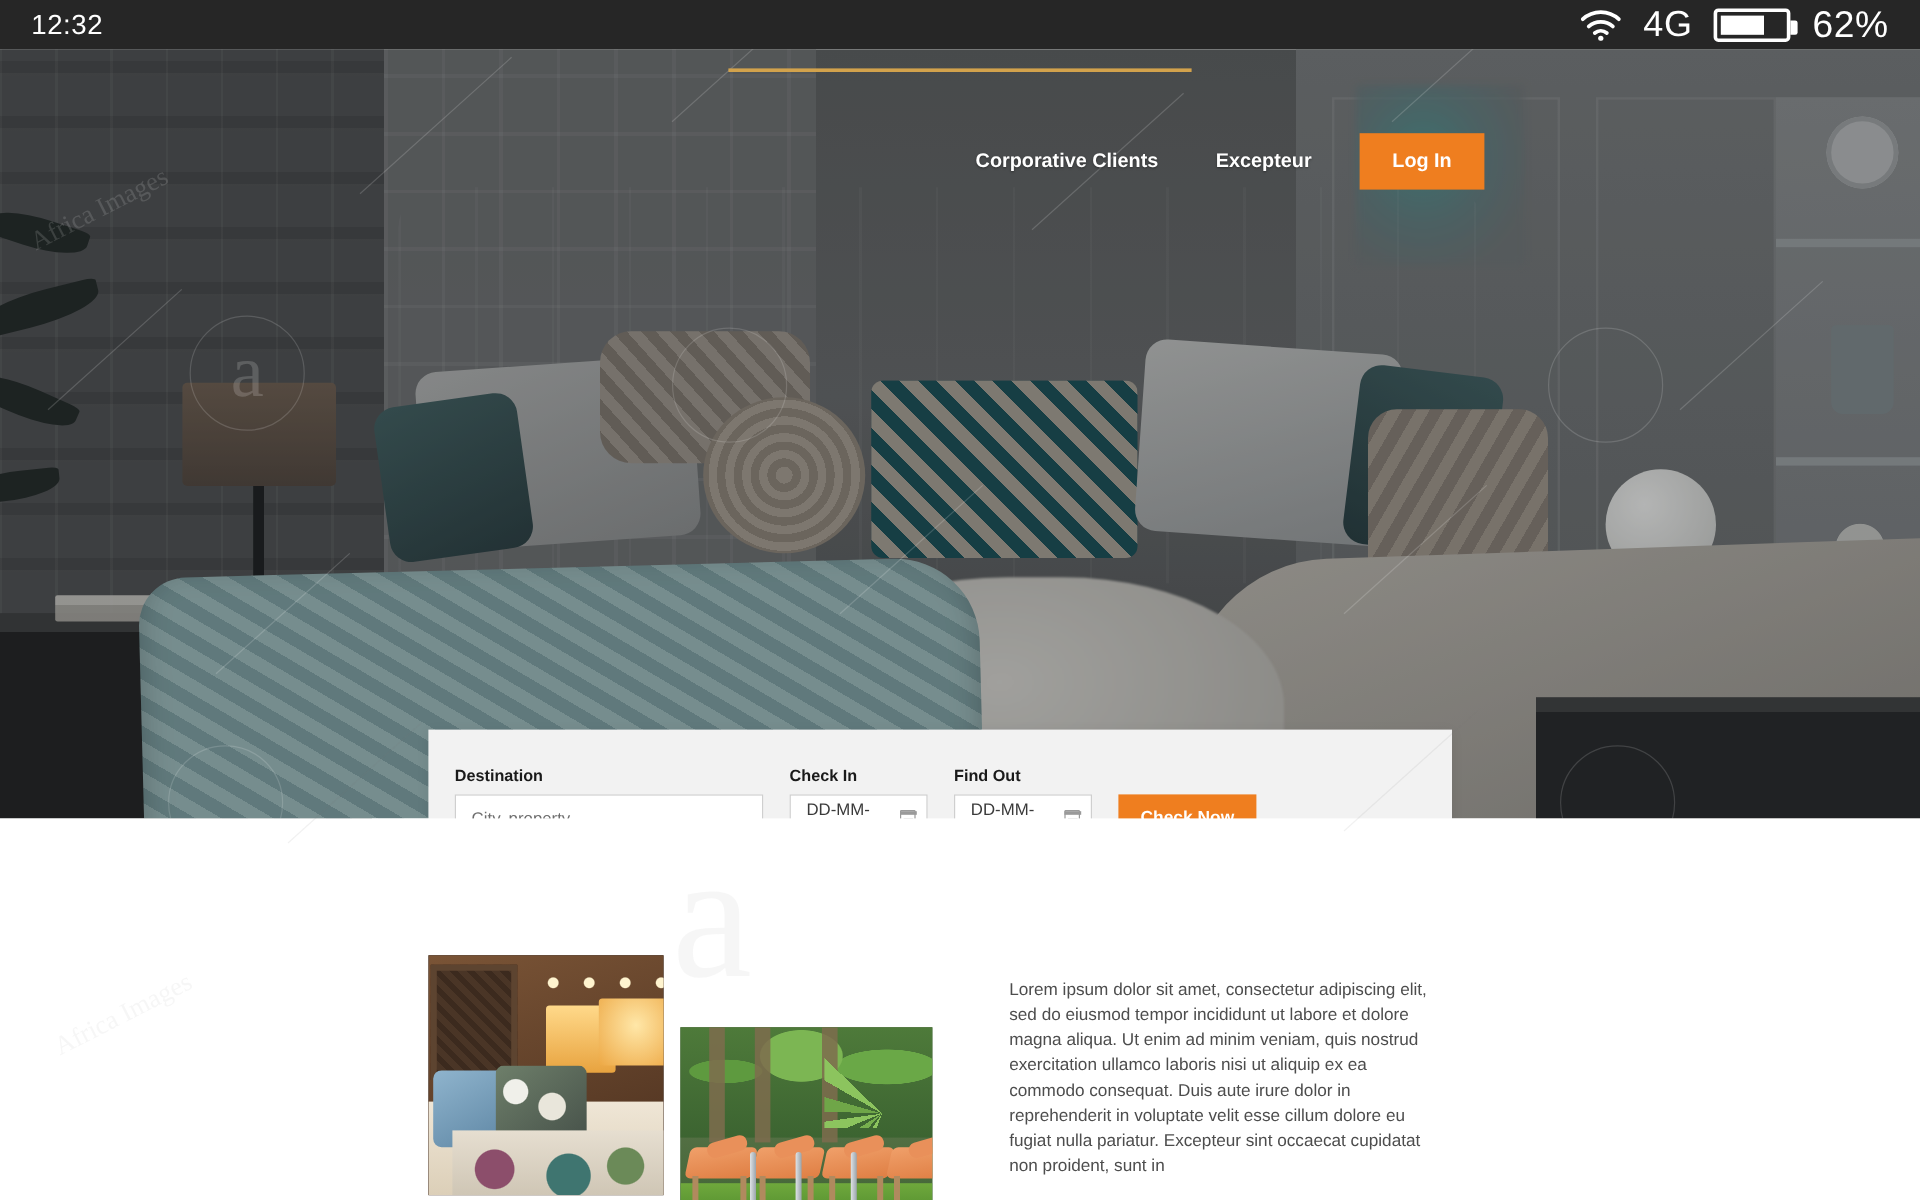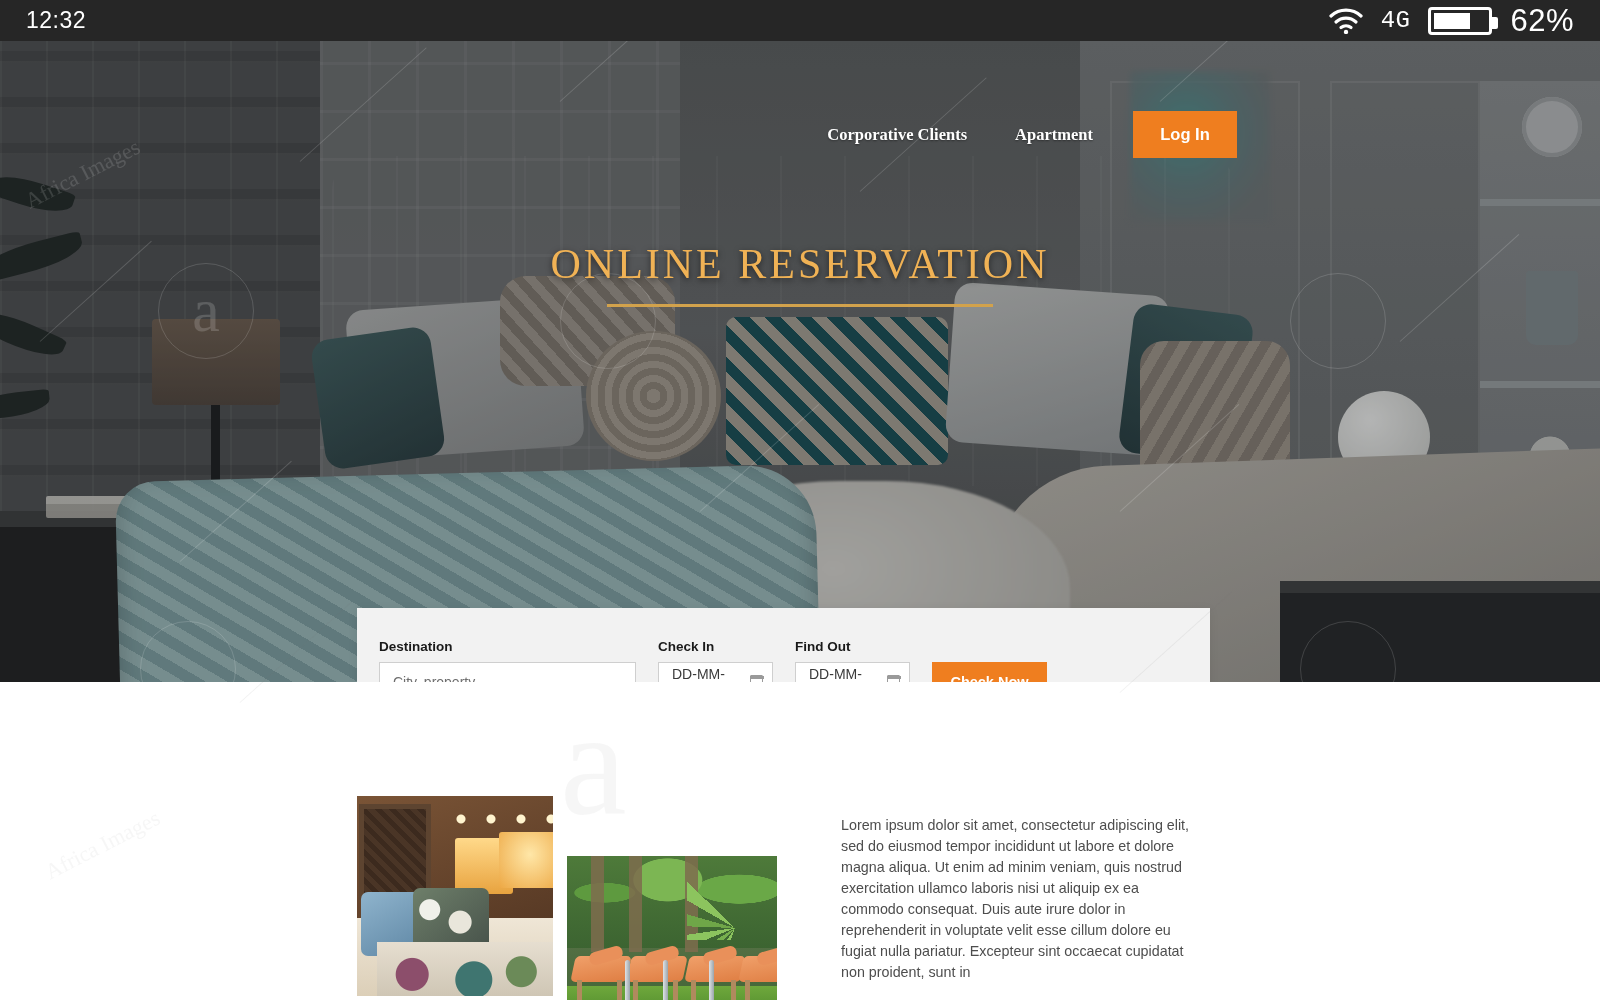--- a/index.html
+++ b/index.html
@@ -11,21 +11,21 @@
 
   
   #statusbar{
     position:absolute; left:0; top:0; width:1600px; height:41px;
     background:#262626; color:#ffffff;
     display:flex; align-items:center; justify-content:space-between;
     padding:0 26px;
   }
   #statusbar .clock{ font-size:23px; letter-spacing:.5px; }
   #statusbar .right{ display:flex; align-items:center; gap:18px; }
-  #statusbar .net{ font-size:24px; letter-spacing:.5px;font-family:Liberation Mono, monospace; }
+  #statusbar .net{ font-size:30px; letter-spacing:.5px; }
   #statusbar .pct{ font-size:31px; letter-spacing:.5px; }
   .wifi-icon{ width:34px; height:26px; position:relative; display:block; }
   .batt{ width:64px; height:28px; border:3px solid #fff; border-radius:4px; position:relative; }
   .batt::after{ content:""; position:absolute; right:-9px; top:7px; width:6px; height:12px;
                 background:#fff; border-radius:0 2px 2px 0;}
   .batt .fill{ position:absolute; left:3px; top:3px; bottom:3px; width:62%; background:#fff; }
 
   
   #hero{
     position:absolute; left:0; top:41px; width:1600px; height:641px;
@@ -150,21 +150,21 @@
   .wm-light .slash{ background:rgba(120,120,120,.35); }
   .wm-light .txt{ color:rgba(140,140,140,.25); }
   .wm-big{ position:absolute; color:rgba(190,190,190,.45);
      font-family:"Liberation Serif",serif; font-size:150px; line-height:1; }
 
   
   #nav{ position:absolute; right:363px; top:70px; display:flex; align-items:stretch; gap:0; }
   #nav .link{
     color:#ffffff; font-size:16.5px; font-weight:bold;
     padding:0 24px; display:flex; align-items:center; height:47px;
-    text-shadow:0 1px 2px rgba(0,0,0,.4); white-space:nowrap; cursor:pointer;font-family:Liberation Serif, serif;
+    text-shadow:0 1px 2px rgba(0,0,0,.4); white-space:nowrap; cursor:pointer;
   }
   #login-btn{
     background:#ef7e1f; color:#fff; font-size:16.5px; font-weight:bold;
     width:104px; height:47px; display:flex; align-items:center; justify-content:center;
     margin-left:16px; cursor:pointer; border:none;
     font-family:"Liberation Sans", sans-serif;
   }
 
   
   #hero-copy{ position:absolute; left:0; right:0; top:0; text-align:center; }
@@ -383,26 +383,25 @@
     <div class="ring" style="left:140px; top:580px;"></div>
     <div class="ring" style="left:1300px;top:580px;"></div>
     <div class="txt" style="left:20px;  top:120px;">Africa Images</div>
     <div class="txt" style="left:1180px;top:110px;"></div>
     <div class="txt" style="left:420px; top:480px;"></div>
     <div class="txt" style="left:1230px;top:470px;"></div>
   </div>
 
   <div id="nav">
     <div class="link">Corporative Clients</div>
-    <div class="link">Apartment</div>
+    <div class="link">Excepteur</div>
     <button id="login-btn">Log In</button>
   </div>
 
   <div id="hero-copy">
-    <div id="eyebrow">ONLINE RESERVATION</div>
     <div id="gold-rule"></div>
   </div>
 </div>
 
 <div id="booking">
 
   <div class="field f-dest">
     <span class="lbl">Destination</span>
     <div class="ctrl">City, property...</div>
   </div>

